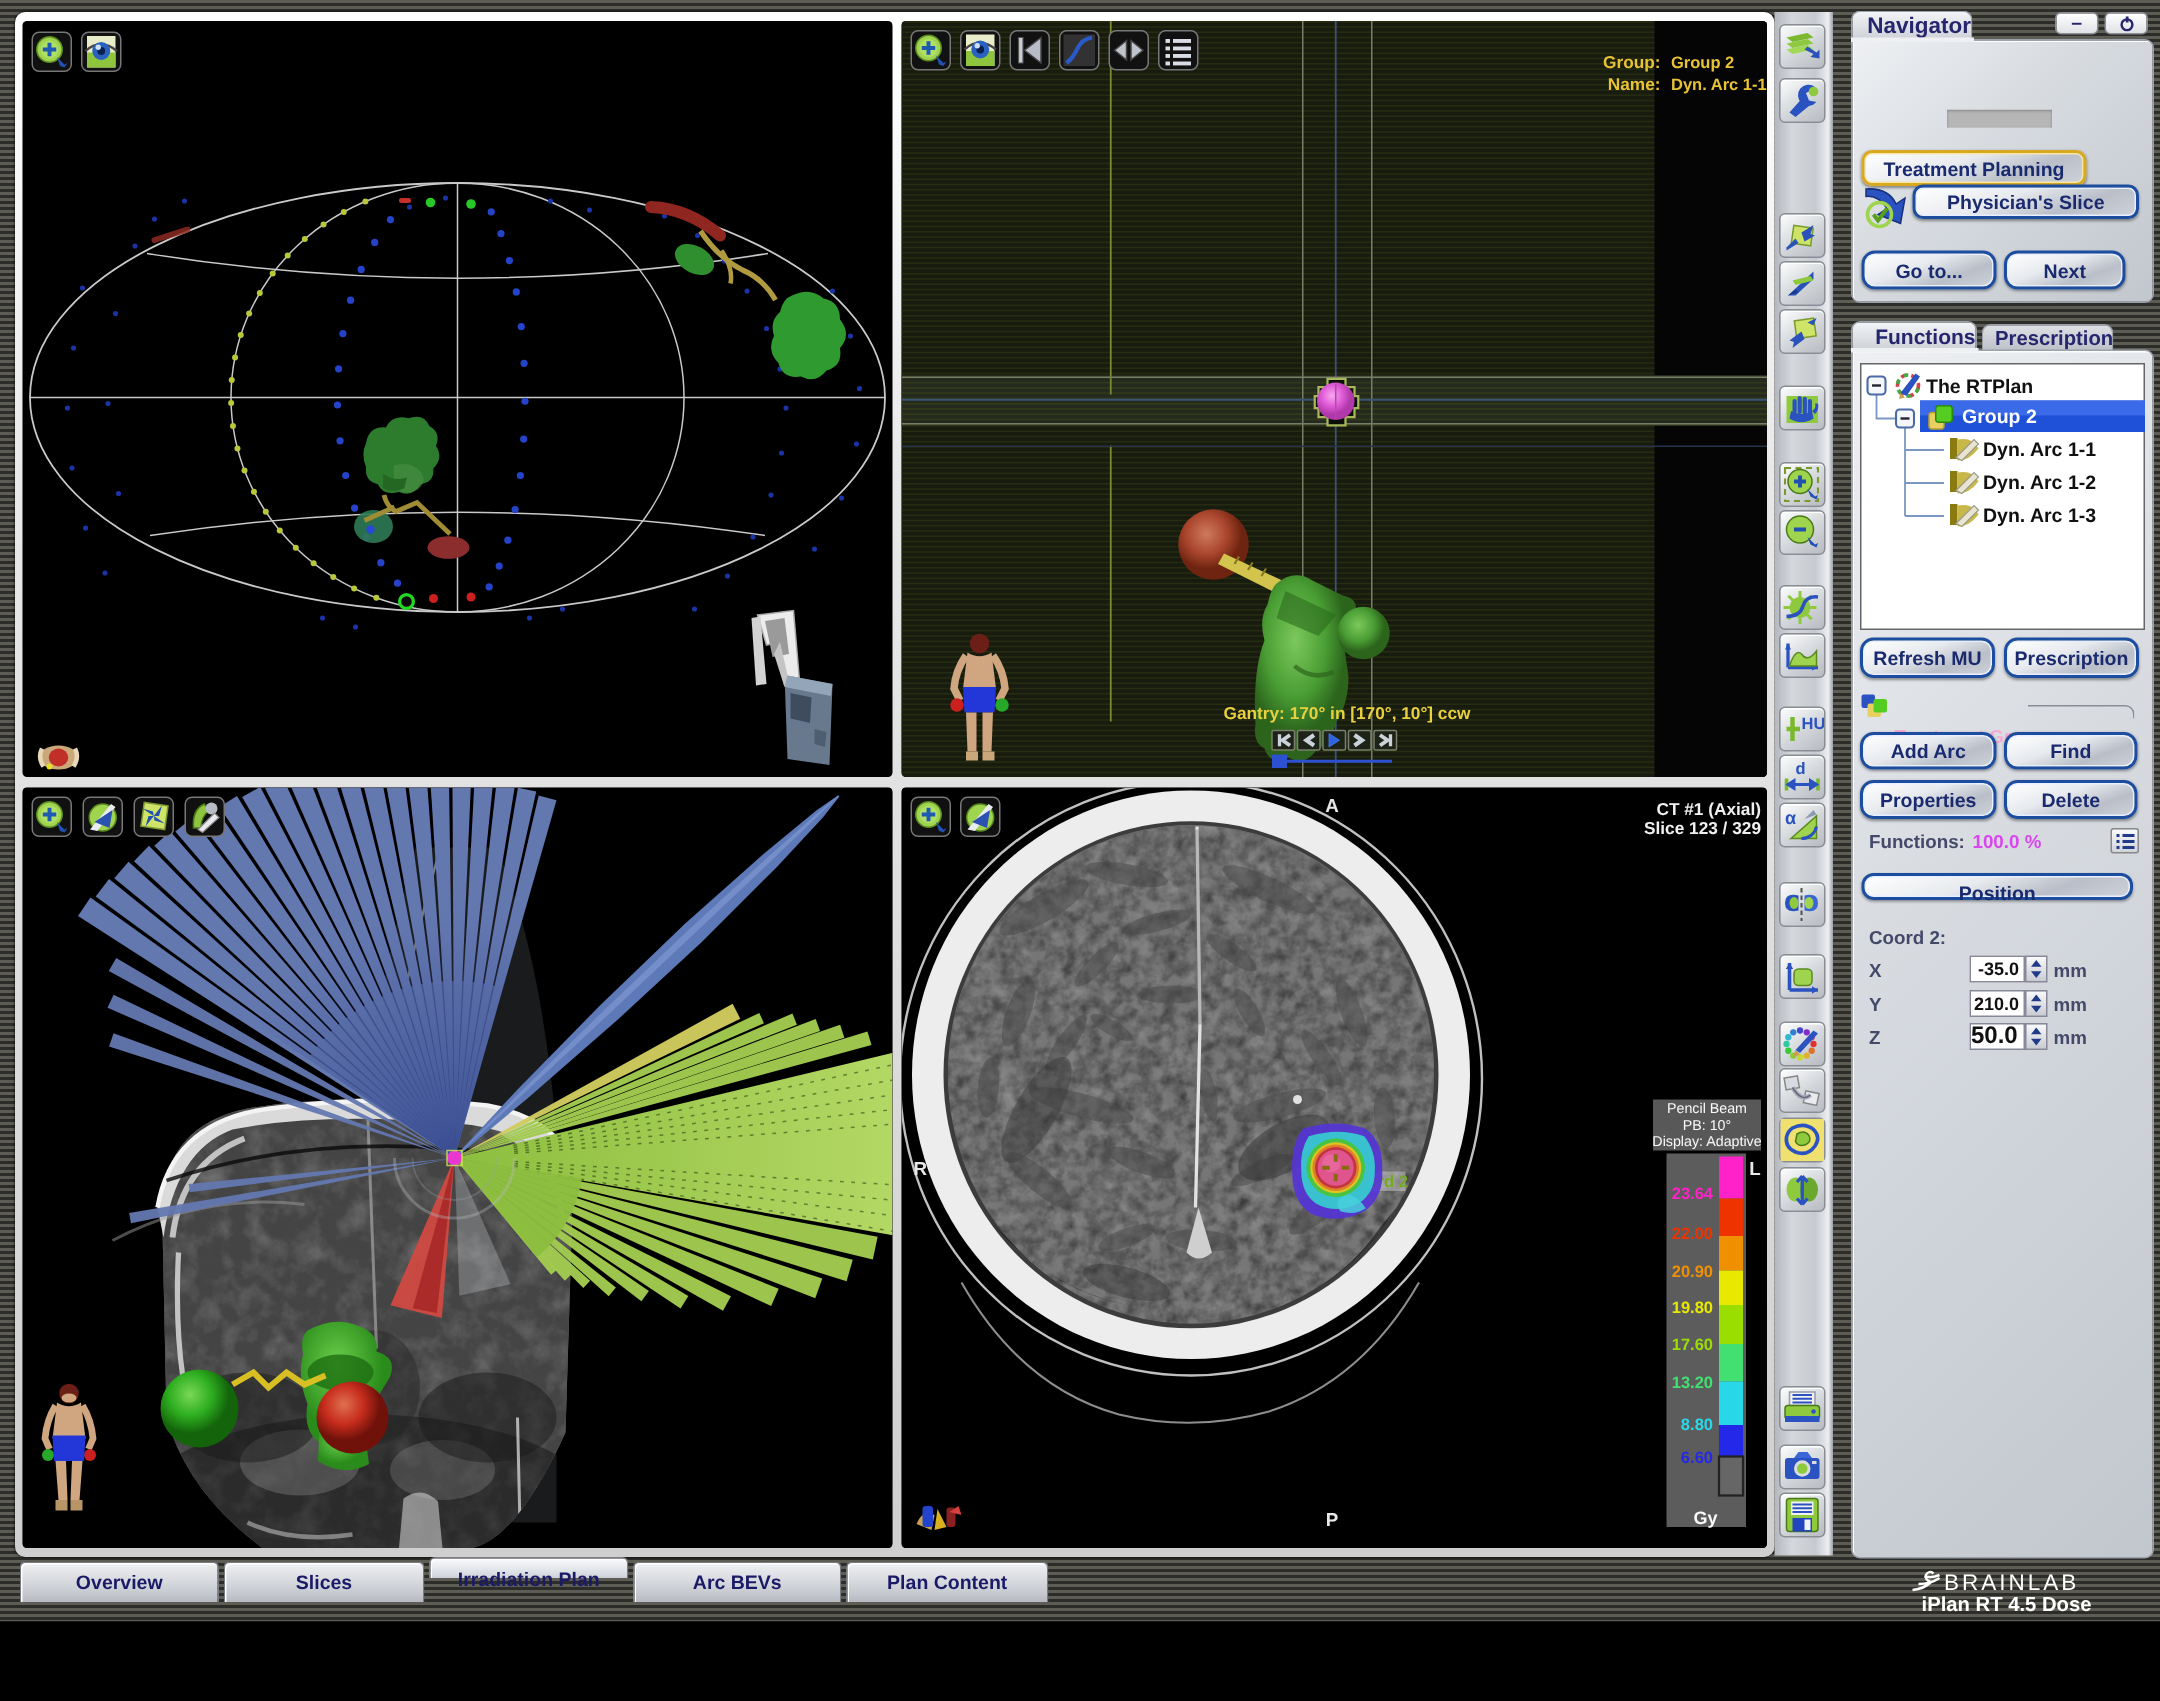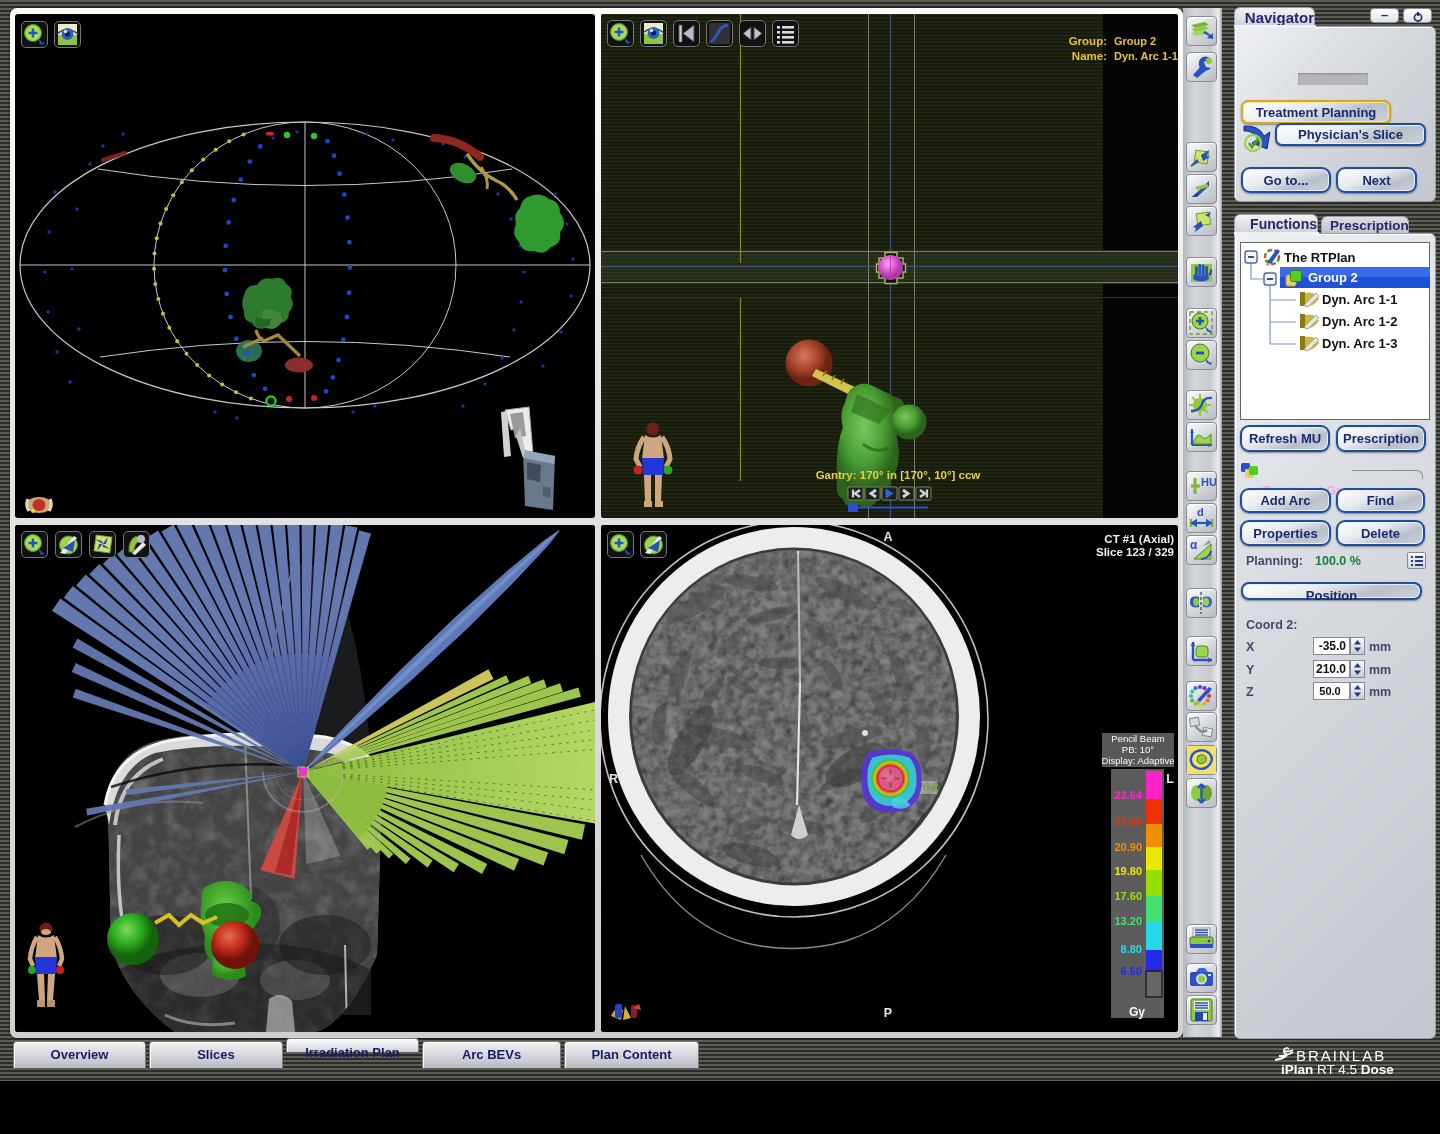--- a/index.html
+++ b/index.html
@@ -1029,22 +1029,22 @@
           <rect x="1" y="1" width="9" height="9" rx="1.5" fill="#2a52c0"></rect>
           <rect x="5" y="7" width="9" height="9" rx="1.5" fill="#e8d060"></rect>
           <rect x="9" y="4" width="9" height="9" rx="1.5" fill="#55cc22"></rect>
         </svg></div>
       <div class="abs navy" style="left:1263px;top:484px;font-size:12.5px;color:#f9a8d4">Treatment Group</div>
       <div class="abs" style="left:1352px;top:470px;width:70px;height:8px;border-top:1.5px solid #8a8e94;border-right:1.5px solid #8a8e94;border-radius:0 6px 0 0"></div>
       <div class="blueb" style="left:1240px;top:488px;width:91px;height:25px;line-height:22px;border-width:2.5px;border-radius:9px">Add Arc</div>
       <div class="blueb" style="left:1336px;top:488px;width:89px;height:25px;line-height:22px;border-width:2.5px;border-radius:9px">Find</div>
       <div class="blueb" style="left:1240px;top:520px;width:91px;height:26px;line-height:23px;border-width:2.5px;border-radius:9px">Properties</div>
       <div class="blueb" style="left:1336px;top:520px;width:89px;height:26px;line-height:23px;border-width:2.5px;border-radius:9px">Delete</div>
-      <div class="abs" style="left:1246px;top:554px;font-size:12.5px;font-weight:bold;color:#44496a">Planning:</div>
-      <div class="abs" style="left:1315px;top:554px;font-size:12.5px;font-weight:bold;color:#15803d">100.0 %</div>
+      <div class="abs" style="left:1246px;top:554px;font-size:12.5px;font-weight:bold;color:#44496a">Functions:</div>
+      <div class="abs" style="left:1315px;top:554px;font-size:12.5px;font-weight:bold;color:#d946ef">100.0 %</div>
       <div class="abs" style="left:1407px;top:552px;width:19px;height:17px;background:linear-gradient(180deg,#fafbfc,#d0d4da);border:1px solid #888;border-radius:2px;box-sizing:border-box"><svg width="17" height="15" viewBox="0 0 17 15" xmlns="http://www.w3.org/2000/svg">
           <rect x="3" y="3" width="2" height="2" fill="#223a8a"></rect>
           <rect x="7" y="3" width="8" height="2" fill="#223a8a"></rect>
           <rect x="3" y="7" width="2" height="2" fill="#223a8a"></rect>
           <rect x="7" y="7" width="8" height="2" fill="#223a8a"></rect>
           <rect x="3" y="11" width="2" height="2" fill="#223a8a"></rect>
           <rect x="7" y="11" width="8" height="2" fill="#223a8a"></rect>
         </svg></div>
       <div class="blueb" style="left:1241px;top:582px;width:181px;height:18px;line-height:23px;border-width:2px;border-radius:8px">Position</div>
       <div class="abs" style="left:1246px;top:618px;font-size:12.5px;font-weight:bold;color:#44496a">Coord 2:</div>
@@ -1056,30 +1056,30 @@
         </svg></div>
       <div class="abs" style="left:1369px;top:640.0px;font-size:12.5px;font-weight:bold;color:#44496a">mm</div>
       <div class="abs" style="left:1246px;top:662.5px;font-size:12.5px;font-weight:bold;color:#44496a">Y</div>
       <div class="abs" style="left:1313px;top:659.5px;width:37px;height:18px;background:#fff;border:1px solid #889;box-sizing:border-box;font-size:12px;font-weight:bold;color:#111;text-align:right;line-height:16px;padding-right:3px">210.0</div>
       <div class="abs" style="left:1350px;top:659.5px;width:15px;height:18px;background:linear-gradient(180deg,#f8f9fa,#c8ccd2);border:1px solid #889;box-sizing:border-box"><svg width="13" height="16" viewBox="0 0 13 16" xmlns="http://www.w3.org/2000/svg">
           <path d="M 6.5,2 l 3.5,4.5 l -7,0 z" fill="#223a8a"></path>
           <path d="M 6.5,14 l 3.5,-4.5 l -7,0 z" fill="#223a8a"></path>
         </svg></div>
       <div class="abs" style="left:1369px;top:662.5px;font-size:12.5px;font-weight:bold;color:#44496a">mm</div>
       <div class="abs" style="left:1246px;top:685.0px;font-size:12.5px;font-weight:bold;color:#44496a">Z</div>
-      <div class="abs" style="left:1313px;top:682.0px;width:37px;height:18px;background:#fff;border:1px solid #889;box-sizing:border-box;font-size:11px;font-weight:bold;color:#111;text-align:center;line-height:16px;padding-right:3px">50.0</div>
+      <div class="abs" style="left:1313px;top:682.0px;width:37px;height:18px;background:#fff;border:1px solid #889;box-sizing:border-box;font-size:16px;font-weight:bold;color:#111;text-align:left;line-height:16px;padding-right:3px">50.0</div>
       <div class="abs" style="left:1350px;top:682.0px;width:15px;height:18px;background:linear-gradient(180deg,#f8f9fa,#c8ccd2);border:1px solid #889;box-sizing:border-box"><svg width="13" height="16" viewBox="0 0 13 16" xmlns="http://www.w3.org/2000/svg">
           <path d="M 6.5,2 l 3.5,4.5 l -7,0 z" fill="#223a8a"></path>
           <path d="M 6.5,14 l 3.5,-4.5 l -7,0 z" fill="#223a8a"></path>
         </svg></div>
       <div class="abs" style="left:1369px;top:685.0px;font-size:12.5px;font-weight:bold;color:#44496a">mm</div>
     </div>
 <div class="btab" style="left:13px;width:133px;">Overview</div>
 <div class="btab" style="left:149px;width:134px;">Slices</div>
 <div class="btab" style="left:286px;width:133px;top:1038px;height:14px;line-height:28px;background:linear-gradient(180deg,#fbfbfd,#d8dce2 80%,#ccd0d6);">Irradiation Plan</div>
 <div class="btab" style="left:422px;width:139px;">Arc BEVs</div>
 <div class="btab" style="left:564px;width:135px;">Plan Content</div>
 <div class="abs" style="left:1273px;top:1046px"><svg width="24" height="17" viewBox="0 0 24 17" xmlns="http://www.w3.org/2000/svg">
         <path d="M 2,14 q 8,-1 12,-5 M 6,10 q 8,0 14,-4 M 10,5 q 6,1 10,-1" stroke="#fff" stroke-width="1.8" fill="none"></path>
         <path d="M 14,8 a 3,3 0 1 1 2,-5" stroke="#fff" stroke-width="1.6" fill="none"></path>
       </svg></div>
 <div class="abs" style="left:1296px;top:1047px;font-size:15px;font-weight:normal;color:#fff;letter-spacing:2px">BRAINLAB</div>
-<div class="abs" style="left:1281px;top:1062px;font-size:13.5px;font-weight:bold;color:#fff">iPlan <span style="font-weight:normal">RT 4.5</span> Dose</div>
+<div class="abs" style="left:1281px;top:1062px;font-size:13.5px;font-weight:bold;color:#fff">iPlan <span style="font-weight:bold">RT 4.5</span> Dose</div>
 </div>
 </body></html>

